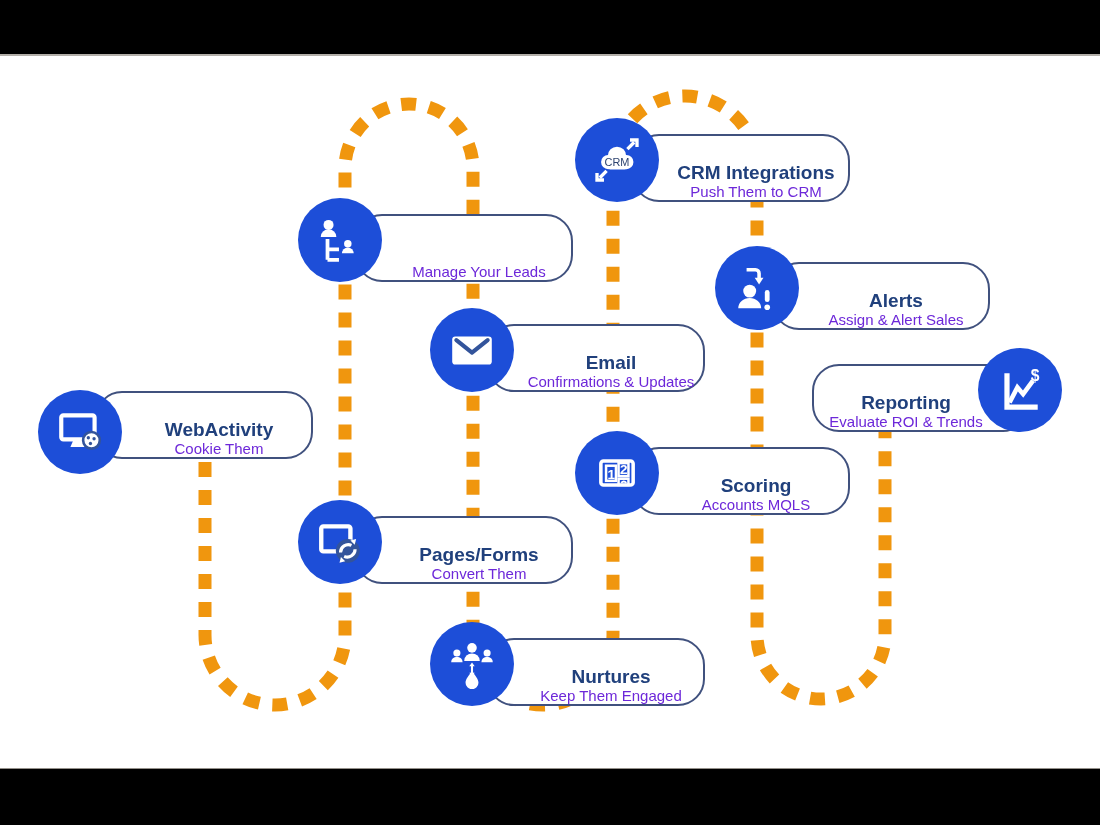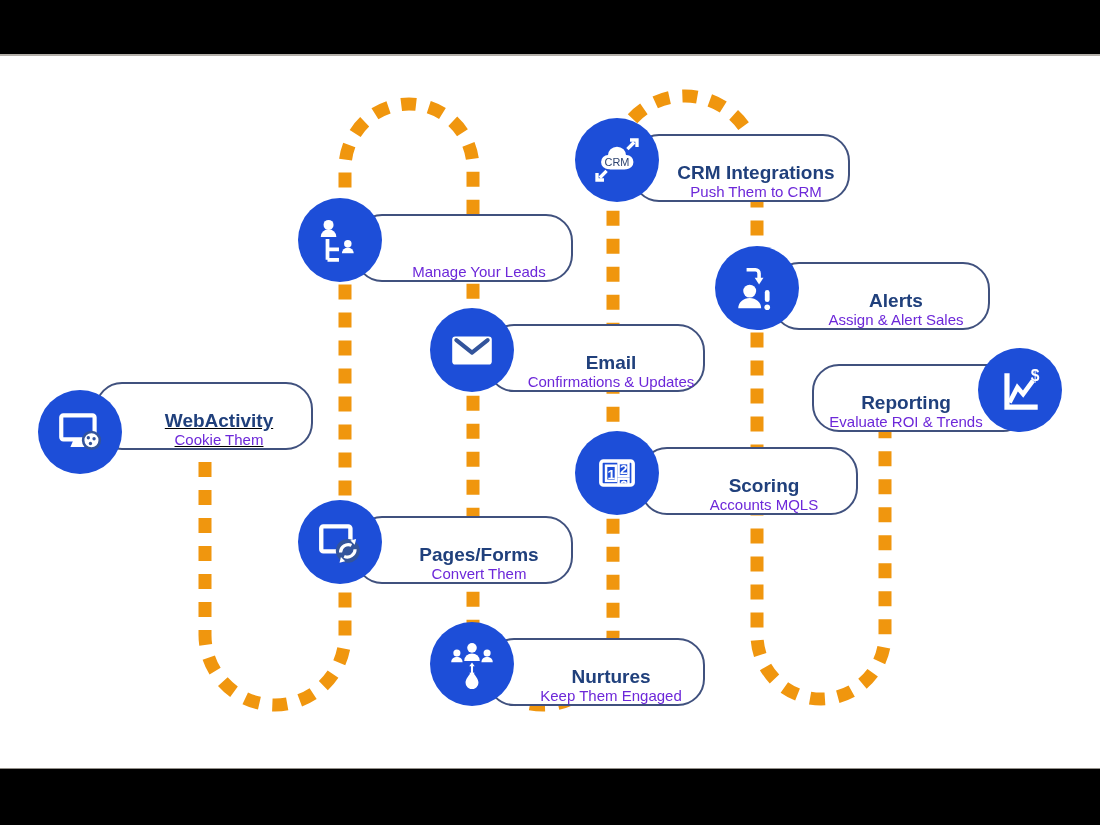--- a/index.html
+++ b/index.html
@@ -25,28 +25,28 @@
   .pill .sub   { color:#6d28d9; font-size:15px; line-height:17px; white-space:nowrap; }
 
   
   .circle {
     position:absolute; z-index:3; width:84px; height:84px; border-radius:50%;
     background:#1d4ed8; display:flex; align-items:center; justify-content:center;
   }
   .circle svg { width:50px; height:50px; }
 
   
-  .c-webactivity { left:38px;  top:390px; }  .p-webactivity { left:95px;  top:382px;text-decoration:underline; }
+  .c-webactivity { left:38px;  top:390px; }  .p-webactivity { left:95px;  top:391px; }
   .c-contacts    { left:298px; top:198px; }  .p-contacts    { left:355px; top:214px; }
   .c-email       { left:430px; top:308px; }  .p-email       { left:487px; top:324px; }
   .c-pages       { left:298px; top:500px; }  .p-pages       { left:355px; top:516px; }
   .c-nurtures    { left:430px; top:622px; }  .p-nurtures    { left:487px; top:638px; }
   .c-crm         { left:575px; top:118px; }  .p-crm         { left:632px; top:134px; }
   .c-alerts      { left:715px; top:246px; }  .p-alerts      { left:772px; top:262px; }
-  .c-scoring     { left:575px; top:431px; }  .p-scoring     { left:632px; top:447px;margin-left:8px; }
+  .c-scoring     { left:575px; top:431px; }  .p-scoring     { left:632px; top:447px; }
   .c-reporting   { left:978px; top:348px; }  .p-reporting   { left:812px; top:364px; }
 </style>
 </head>
 <body>
 
 <div class="page">
   <div class="panel"></div>
 
   <svg class="flow-svg" viewBox="0 0 1100 825">
     <path d="M 205 462

